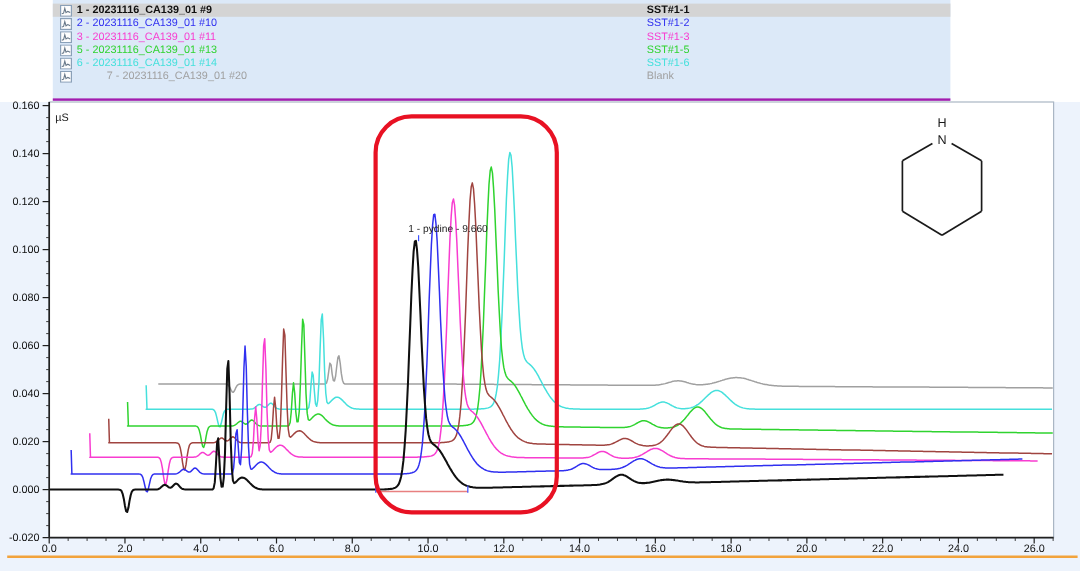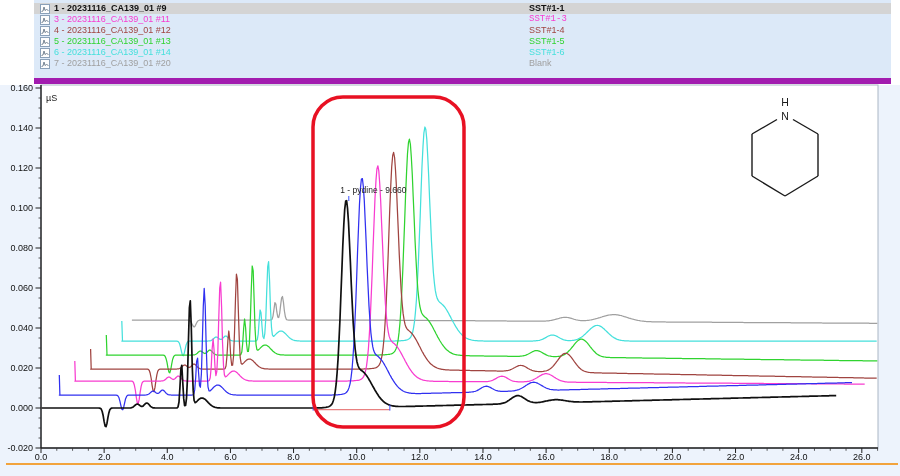--- a/index.html
+++ b/index.html
@@ -1,20 +1,20 @@
 <!DOCTYPE html>
 <html><head>
 <meta charset="utf-8">
 <style>
   html,body{margin:0;padding:0;}
   .stage{position:relative;width:900px;height:476px;background:#ffffff;
     font-family:"Liberation Sans",sans-serif;overflow:hidden;}
   .lower-bg{position:absolute;left:0;top:85px;width:900px;height:391px;background:#edf3fc;}
-  .legend{position:absolute;left:34px;top:0;width:857px;height:84px;background:#dce9f8;
-    border-bottom:6px solid #a21caf;padding-top:3px;box-sizing:border-box;z-index:3;}
+  .legend{position:absolute;left:44px;top:0;width:748px;height:84px;background:#dce9f8;
+    border-bottom:2px solid #a21caf;padding-top:3px;box-sizing:border-box;z-index:3;}
   .legend-row{position:relative;height:11px;display:flex;align-items:center;padding-left:6px;
     font-size:9px;line-height:11px;white-space:nowrap;cursor:default;}
   .legend-row.selected{background:#d4d4d4;}
   .legend-row .icon{width:10px;height:10px;margin-right:4px;flex:0 0 auto;display:inline-block;}
   .legend-row .sst{position:absolute;left:447px;top:0;margin-left:48px;}
   svg.canvas{position:absolute;left:0;top:0;z-index:2;}
   text{font-family:"Liberation Sans",sans-serif;}
 </style>
 </head>
 <body>
@@ -189,30 +189,30 @@
             <polyline points="1.5,7.5 3,7 4,3 5,6.5 6.5,5.5 8.5,6.5" fill="none" stroke="#667788" stroke-width="0.9"></polyline>
           </svg></span>
         <span style="color: rgb(16, 16, 16); font-weight: bold;">1 - 20231116_CA139_01 #9</span>
         <span class="sst" style="color: rgb(16, 16, 16); font-weight: bold;">SST#1-1</span>
       </div>
       <div class="legend-row">
         <span class="icon"><svg width="10" height="10" viewBox="0 0 10 10">
             <rect x="0.5" y="0.5" width="9" height="9" fill="#fdfdfd" stroke="#8aa0b8"></rect>
             <polyline points="1.5,7.5 3,7 4,3 5,6.5 6.5,5.5 8.5,6.5" fill="none" stroke="#667788" stroke-width="0.9"></polyline>
           </svg></span>
+        <span style="color: rgb(48, 48, 240);">2 - 20231116_CA139_01 #10</span>
+        <span class="sst" style="color: rgb(48, 48, 240);">SST#1-2</span>
+      </div>
+      <div class="legend-row">
+        <span class="icon"><svg width="10" height="10" viewBox="0 0 10 10">
+            <rect x="0.5" y="0.5" width="9" height="9" fill="#fdfdfd" stroke="#8aa0b8"></rect>
+            <polyline points="1.5,7.5 3,7 4,3 5,6.5 6.5,5.5 8.5,6.5" fill="none" stroke="#667788" stroke-width="0.9"></polyline>
+          </svg></span>
         <span style="color: rgb(248, 60, 208);">3 - 20231116_CA139_01 #11</span>
-        <span class="sst" style="color: rgb(248, 60, 208); font-family: Liberation Mono, monospace;">SST#1-3</span>
-      </div>
-      <div class="legend-row">
-        <span class="icon"><svg width="10" height="10" viewBox="0 0 10 10">
-            <rect x="0.5" y="0.5" width="9" height="9" fill="#fdfdfd" stroke="#8aa0b8"></rect>
-            <polyline points="1.5,7.5 3,7 4,3 5,6.5 6.5,5.5 8.5,6.5" fill="none" stroke="#667788" stroke-width="0.9"></polyline>
-          </svg></span>
-        <span style="color: rgb(160, 68, 64);">4 - 20231116_CA139_01 #12</span>
-        <span class="sst" style="color: rgb(160, 68, 64);">SST#1-4</span>
+        <span class="sst" style="color: rgb(248, 60, 208);">SST#1-3</span>
       </div>
       <div class="legend-row">
         <span class="icon"><svg width="10" height="10" viewBox="0 0 10 10">
             <rect x="0.5" y="0.5" width="9" height="9" fill="#fdfdfd" stroke="#8aa0b8"></rect>
             <polyline points="1.5,7.5 3,7 4,3 5,6.5 6.5,5.5 8.5,6.5" fill="none" stroke="#667788" stroke-width="0.9"></polyline>
           </svg></span>
         <span style="color: rgb(47, 211, 47);">5 - 20231116_CA139_01 #13</span>
         <span class="sst" style="color: rgb(47, 211, 47);">SST#1-5</span>
       </div>
       <div class="legend-row">
@@ -221,17 +221,17 @@
             <polyline points="1.5,7.5 3,7 4,3 5,6.5 6.5,5.5 8.5,6.5" fill="none" stroke="#667788" stroke-width="0.9"></polyline>
           </svg></span>
         <span style="color: rgb(69, 224, 220); text-align: right;">6 - 20231116_CA139_01 #14</span>
         <span class="sst" style="color: rgb(69, 224, 220);">SST#1-6</span>
       </div>
       <div class="legend-row">
         <span class="icon"><svg width="10" height="10" viewBox="0 0 10 10">
             <rect x="0.5" y="0.5" width="9" height="9" fill="#fdfdfd" stroke="#8aa0b8"></rect>
             <polyline points="1.5,7.5 3,7 4,3 5,6.5 6.5,5.5 8.5,6.5" fill="none" stroke="#667788" stroke-width="0.9"></polyline>
           </svg></span>
-        <span style="color: rgb(160, 160, 160);">7 - 20231116_CA139_01 #20</span>
+        <span style="color: rgb(160, 160, 160); margin-left: 25px;">7 - 20231116_CA139_01 #20</span>
         <span class="sst" style="color: rgb(160, 160, 160);">Blank</span>
       </div>
     </div>
 </div>
 
 </body></html>

